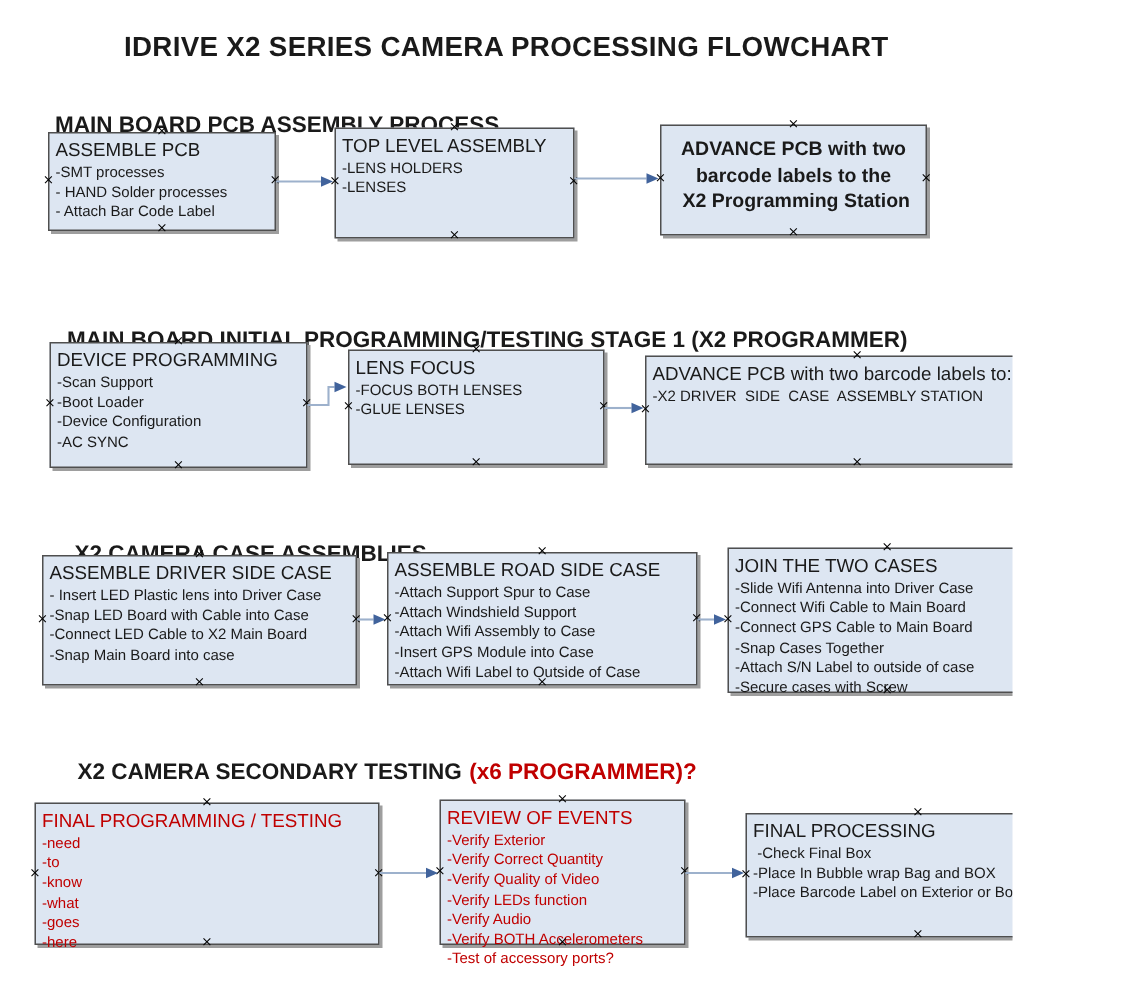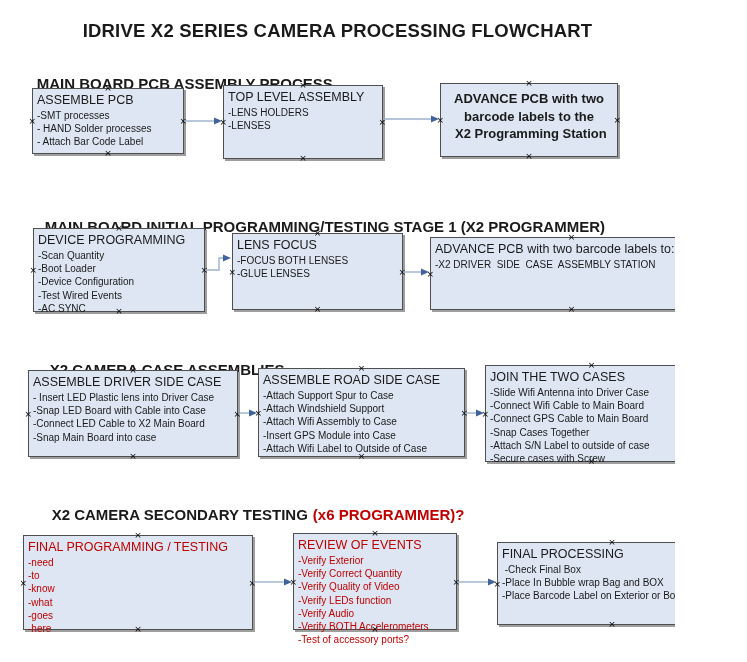--- a/index.html
+++ b/index.html
@@ -94,24 +94,23 @@
       </div>
   <span class="handle h-top">×</span>
       <span class="handle h-bottom">×</span>
       <span class="handle h-left">×</span>
       <span class="handle h-right">×</span>
     </div>
 
   <div class="flow-box" style="left:33px;top:228px;width:172px;height:84px">
     <div class="box-title">DEVICE PROGRAMMING</div>
     <div class="box-body">
-        <div class="box-line">-Scan Quantity</div>
+        <div class="box-line">-Scan Support</div>
         <div class="box-line">-Boot Loader</div>
         <div class="box-line">-Device Configuration</div>
-        <div class="box-line">-Test Wired Events</div>
         <div class="box-line">-AC SYNC</div>
       </div>
   <span class="handle h-top">×</span>
       <span class="handle h-bottom">×</span>
       <span class="handle h-left">×</span>
       <span class="handle h-right">×</span>
     </div>
 
   <div class="flow-box" style="left:232px;top:233px;width:171px;height:77px">
     <div class="box-title">LENS FOCUS</div>

